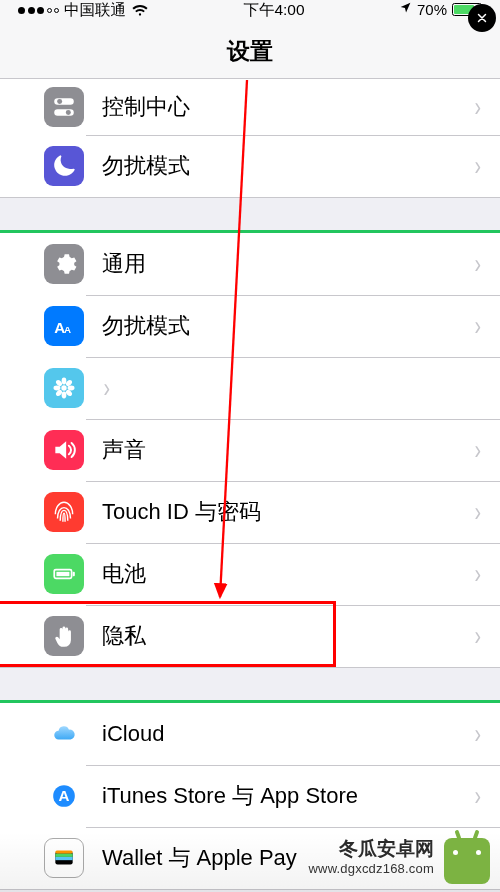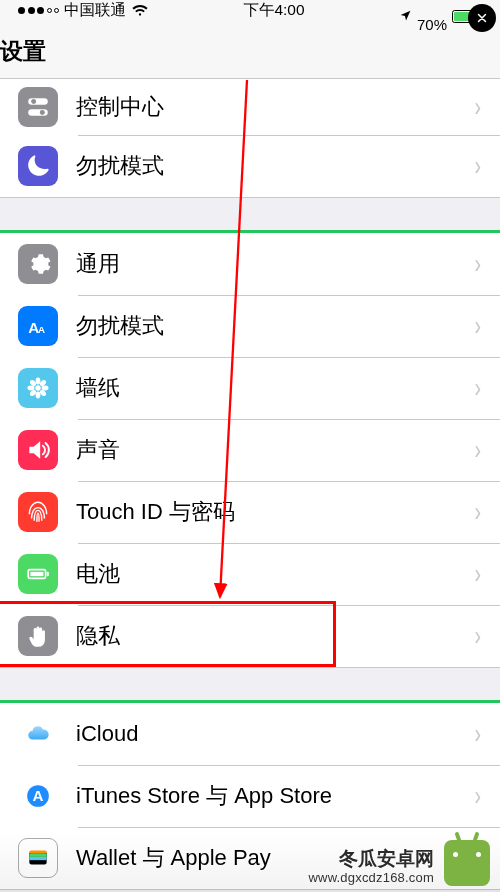--- a/index.html
+++ b/index.html
@@ -10,33 +10,33 @@
     .status-bar { height: 25px; display: flex; align-items: flex-start; justify-content: space-between; padding: 0 18px; font-size: 15.5px; color: #000; background: #f7f7f8; }
     .status-left, .status-right { display: flex; align-items: center; gap: 5px; }
     .signal-dots { display: flex; gap: 2.5px; align-items: center; }
     .signal-dots span { width: 7px; height: 7px; border-radius: 50%; background: #000; display: inline-block; }
     .signal-dots span.empty { background: transparent; border: 1px solid #000; width: 5px; height: 5px; }
     .wifi-icon svg { width: 18px; height: 13px; }
     .loc-icon svg { width: 13px; height: 13px; }
     .battery { width: 30px; height: 13px; border: 1.3px solid #000; border-radius: 2.5px; position: relative; display: flex; align-items: stretch; }
     .battery::after { content: ""; position: absolute; right: -4px; top: 3.5px; width: 2.5px; height: 5px; background: #000; border-radius: 0 1px 1px 0; }
     .battery .fill { width: 70%; background: #4cd964; margin: 1px; border-radius: 1px; }
-    .pct { font-size: 15px; margin-top: 16px; }
+    .pct { font-size: 15px; }
 
     
     .close-btn { position: absolute; top: 4px; right: 4px; width: 28px; height: 28px; background: #000; border-radius: 50%; color: #fff; display: flex; align-items: center; justify-content: center; font-size: 18px; z-index: 60; }
 
     
-    .nav { background: #f7f7f8; height: 54px; display: flex; align-items: center; justify-content: flex-start; border-bottom: 1px solid #c8c7cc; }
+    .nav { background: #f7f7f8; height: 54px; display: flex; align-items: center; justify-content: center; border-bottom: 1px solid #c8c7cc; }
     .nav-title { font-size: 23px; font-weight: 600; color: #000; }
 
     
     .group { background: #fff; border-top: 3px solid #22c55e; border-bottom: 1px solid #c8c7cc; }
     .spacer { height: 32px; }
-    .row { display: flex; align-items: center; height: 62px; padding: 0 18px 0 18px; position: relative; }
+    .row { display: flex; align-items: center; height: 62px; padding: 0 18px 0 36px; position: relative; margin-left: 8px; }
     .row + .row::before { content: ""; position: absolute; left: 78px; right: 0; top: 0; height: 1px; background: #c8c7cc; }
     .row .icon { width: 40px; height: 40px; border-radius: 9px; margin-right: 18px; display: flex; align-items: center; justify-content: center; flex-shrink: 0; }
     .row .icon svg { width: 26px; height: 26px; fill: #fff; }
     .row .label { font-size: 22px; color: #000; flex: 1; }
     .row .chevron { color: #c7c7cc; font-size: 28px; font-weight: 300; line-height: 1; transform: scaleX(0.7); }
     .row.tight { height: 56px; }
 
     
     .ic-controlcenter { background: #8e8e93; }
     .ic-dnd          { background: #5856d6; }
@@ -53,21 +53,21 @@
     .ic-itunes       { background: #fff; }
     .ic-icloud svg, .ic-itunes svg { }
 
     
     .highlight { position: absolute; border: 3px solid #f00; pointer-events: none; z-index: 40; }
 
     
     .arrow-svg { position: absolute; pointer-events: none; z-index: 41; }
 
     
-    .watermark { position: absolute; bottom: 0; left: 0; right: 0; height: 60px; background: linear-gradient(to top, rgba(0,0,0,0.05), transparent); display: flex; align-items: flex-end; justify-content: flex-end; padding: 6px 10px; gap: 10px; z-index: 50; pointer-events: none; }
+    .watermark { position: absolute; bottom: 0; left: 0; right: 0; height: 60px; background: linear-gradient(to top, rgba(0,0,0,0.05), transparent); display: flex; justify-content: flex-end; padding: 6px 10px; gap: 10px; z-index: 50; pointer-events: none; }
     .wm-logo { width: 46px; height: 46px; background: #7cb342; border-radius: 8px; position: relative; }
     .wm-logo::before, .wm-logo::after { content: ""; position: absolute; background: #7cb342; width: 4px; height: 10px; border-radius: 2px; top: -8px; }
     .wm-logo::before { left: 12px; transform: rotate(-20deg); }
     .wm-logo::after { right: 12px; transform: rotate(20deg); }
     .wm-logo .eyes { position: absolute; top: 12px; left: 0; right: 0; display: flex; justify-content: space-around; }
     .wm-logo .eyes span { width: 5px; height: 5px; background: #fff; border-radius: 50%; }
     .wm-text { text-align: right; color: #333; font-family: Arial, sans-serif; line-height: 1.2; }
     .wm-big { font-size: 19px; font-weight: 700; color: #2b2b2b; text-shadow: 0 1px 0 #fff; }
     .wm-small { font-size: 13px; color: #333; letter-spacing: 0.2px; }
 
@@ -174,21 +174,20 @@
               <ellipse cx="12" cy="18.5" rx="2.2" ry="3.2"></ellipse>
               <ellipse cx="5.5" cy="12" rx="3.2" ry="2.2"></ellipse>
               <ellipse cx="18.5" cy="12" rx="3.2" ry="2.2"></ellipse>
               <ellipse cx="7.4" cy="7.4" rx="2.2" ry="3.2" transform="rotate(-45 7.4 7.4)"></ellipse>
               <ellipse cx="16.6" cy="16.6" rx="2.2" ry="3.2" transform="rotate(-45 16.6 16.6)"></ellipse>
               <ellipse cx="16.6" cy="7.4" rx="2.2" ry="3.2" transform="rotate(45 16.6 7.4)"></ellipse>
               <ellipse cx="7.4" cy="16.6" rx="2.2" ry="3.2" transform="rotate(45 7.4 16.6)"></ellipse>
             </g>
           </svg>
       </span>
-      <span class="label">墙纸</span>
       <span class="chevron">›</span>
     </div>
     <div class="row">
       <span class="icon ic-sound">
         <svg viewBox="0 0 24 24">
             <path d="M4 9v6h4l6 5V4L8 9H4z" fill="#fff"></path>
             <path d="M16.5 8a5 5 0 010 8M19 5.5a8.5 8.5 0 010 13" stroke="#fff" stroke-width="1.8" fill="none" stroke-linecap="round"></path>
           </svg>
       </span>
       <span class="label">声音</span>

